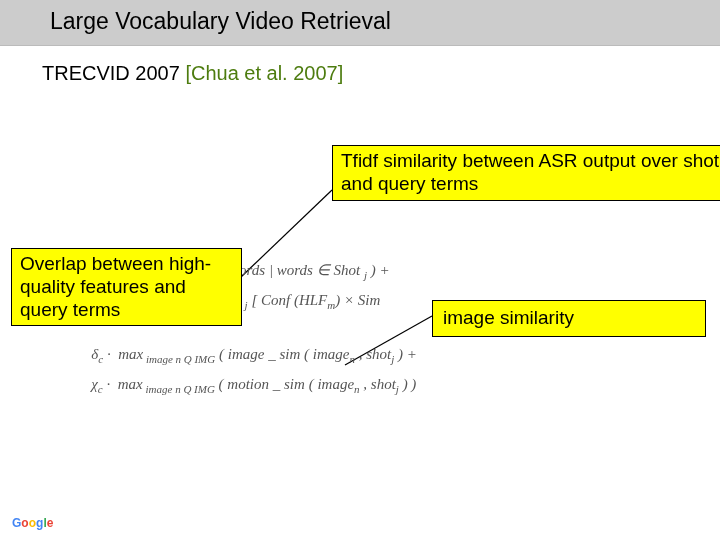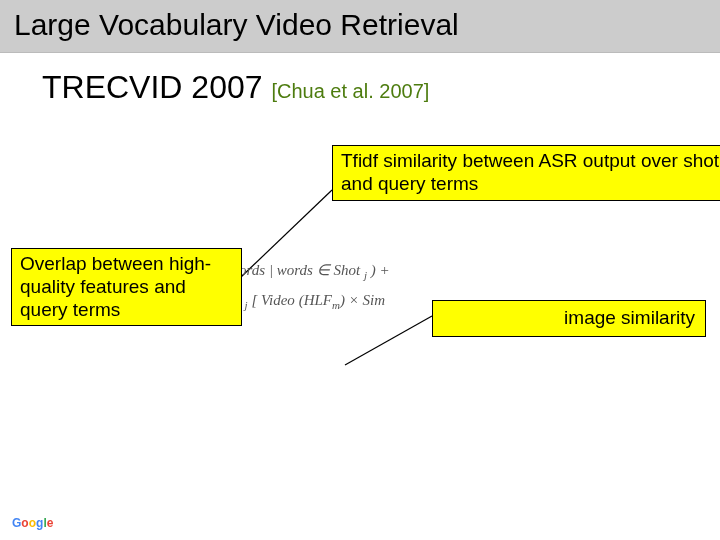--- a/index.html
+++ b/index.html
@@ -10,29 +10,30 @@
     font-family: Arial, Helvetica, sans-serif;
     position: relative;
     overflow: hidden;
   }
   .title-bar {
     background: #ccc;
     padding: 8px 14px 10px 14px;
     border-bottom: 1px solid #bbb;
   }
   .title {
-    font-size: 30px;
+    font-size: 23px;
     color: #000;
     font-weight: normal;
+    margin-left: 36px;
   }
   .subtitle-row {
     padding: 16px 0 0 42px;
   }
   .subtitle {
-    font-size: 32px;
+    font-size: 20px;
     color: #000;
   }
   .citation {
     font-size: 20px;
     color: #4d7c0f;
   }
   .callout {
     position: absolute;
     background: #ffff00;
     border: 1.5px solid #000;
@@ -48,21 +49,20 @@
   .callout.left {
     left: 11px;
     top: 248px;
     width: 231px;
   }
   .callout.right {
     left: 432px;
     top: 300px;
     width: 274px;
     padding: 6px 10px;
-    text-align: right;
   }
   .formula-area {
     position: absolute;
     left: 50px;
     top: 255px;
     width: 625px;
     font-family: 'Times New Roman', Times, serif;
     font-size: 15px;
     font-style: italic;
     color: #555;
@@ -106,21 +106,27 @@
   <line x1="332" y1="190" x2="240" y2="278" stroke="#000" stroke-width="1.2"></line>
   <line x1="215" y1="288" x2="240" y2="300" stroke="#000" stroke-width="1.2"></line>
   <line x1="432" y1="316" x2="345" y2="365" stroke="#000" stroke-width="1.2"></line>
 </svg>
 
 <div class="formula-area">
   <div class="formula-line">
     &nbsp;&nbsp;&nbsp;&nbsp;&nbsp;&nbsp;&nbsp;&nbsp;&nbsp;&nbsp;&nbsp;&nbsp;&nbsp;&nbsp;&nbsp;&nbsp;&nbsp;&nbsp;&nbsp;&nbsp;&nbsp;&nbsp;&nbsp;&nbsp;&nbsp;&nbsp;&nbsp;&nbsp;&nbsp;&nbsp;&nbsp;&nbsp;&nbsp;&nbsp;<i>Text</i> (<i>Q</i>, <i>words</i> | <i>words</i> ∈ <i>Shot</i> <span class="sub">j</span> ) +
   </div>
   <div class="formula-line">
-    &nbsp;&nbsp;&nbsp;&nbsp;&nbsp;&nbsp;&nbsp;&nbsp;&nbsp;&nbsp;&nbsp;&nbsp;&nbsp;&nbsp;&nbsp;&nbsp;&nbsp;&nbsp;&nbsp;&nbsp;&nbsp;&nbsp;&nbsp;&nbsp;&nbsp;&nbsp;&nbsp;&nbsp;&nbsp;&nbsp;∑ <span class="sub">HLF m ∈ shot j</span> [ <i>Video</i> (<i>HLF</i><span class="sub">m</span>) × <i>Sim</i>
+    &nbsp;&nbsp;&nbsp;&nbsp;&nbsp;&nbsp;&nbsp;&nbsp;&nbsp;&nbsp;&nbsp;&nbsp;&nbsp;&nbsp;&nbsp;&nbsp;&nbsp;&nbsp;&nbsp;&nbsp;&nbsp;&nbsp;&nbsp;&nbsp;&nbsp;&nbsp;&nbsp;&nbsp;&nbsp;&nbsp;∑ <span class="sub">HLF m ∈ shot j</span> [ <i>Conf</i> (<i>HLF</i><span class="sub">m</span>) × <i>Sim</i>
+  </div>
+  <div class="formula-line" style="margin-top:28px">
+    &nbsp;&nbsp;&nbsp;&nbsp;&nbsp;&nbsp;&nbsp;&nbsp;&nbsp;&nbsp;&nbsp;<i>δ</i><span class="sub">c</span> · &nbsp;max<span class="sub"> image n Q IMG</span> ( <i>image _ sim</i> ( <i>image</i><span class="sub">n</span> , <i>shot</i><span class="sub">j</span> ) +
+  </div>
+  <div class="formula-line">
+    &nbsp;&nbsp;&nbsp;&nbsp;&nbsp;&nbsp;&nbsp;&nbsp;&nbsp;&nbsp;&nbsp;<i>χ</i><span class="sub">c</span> · &nbsp;max<span class="sub"> image n Q IMG</span> ( <i>motion _ sim</i> ( <i>image</i><span class="sub">n</span> , <i>shot</i><span class="sub">j</span> ) )
   </div>
 </div>
 
 <div class="callout top-right">Tfidf similarity between ASR output over shot and query terms</div>
 <div class="callout left">Overlap between high-quality features and query terms</div>
 <div class="callout right">image similarity</div>
 
 <div class="logo">
   <span class="g-b">G</span><span class="g-r">o</span><span class="g-y">o</span><span class="g-b">g</span><span class="g-g">l</span><span class="g-r">e</span>
 </div>

